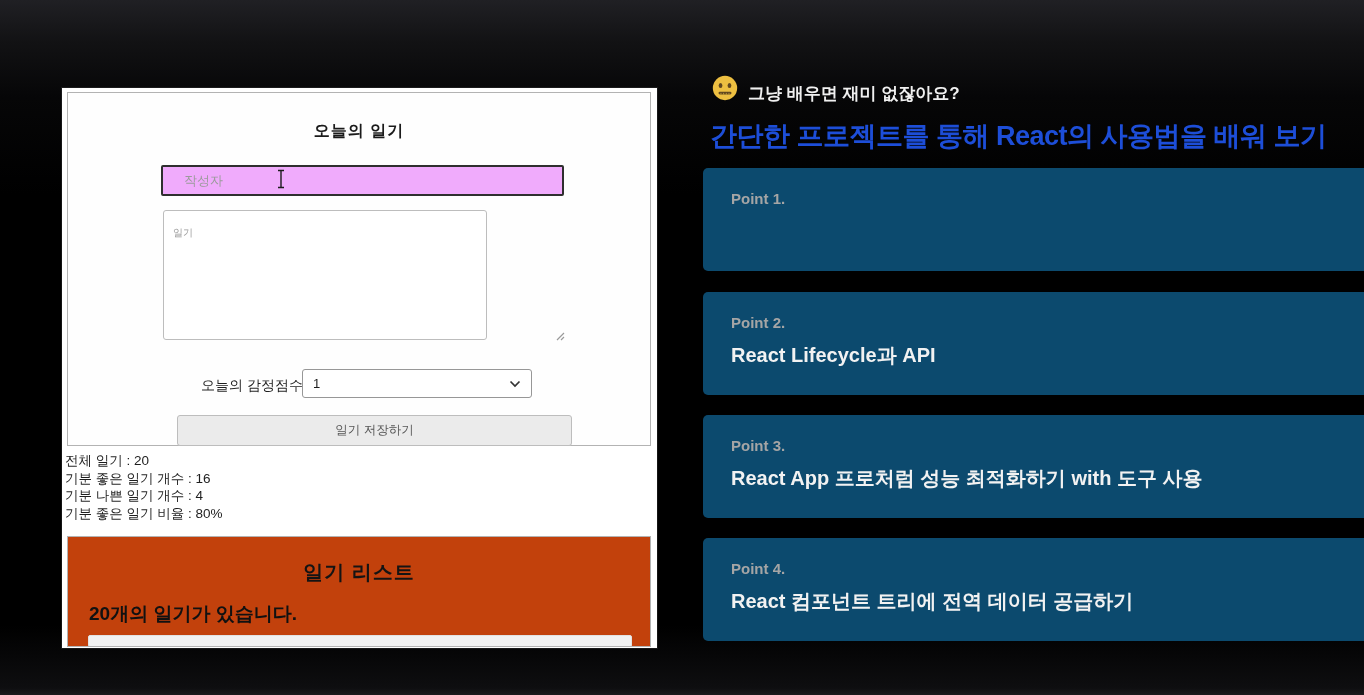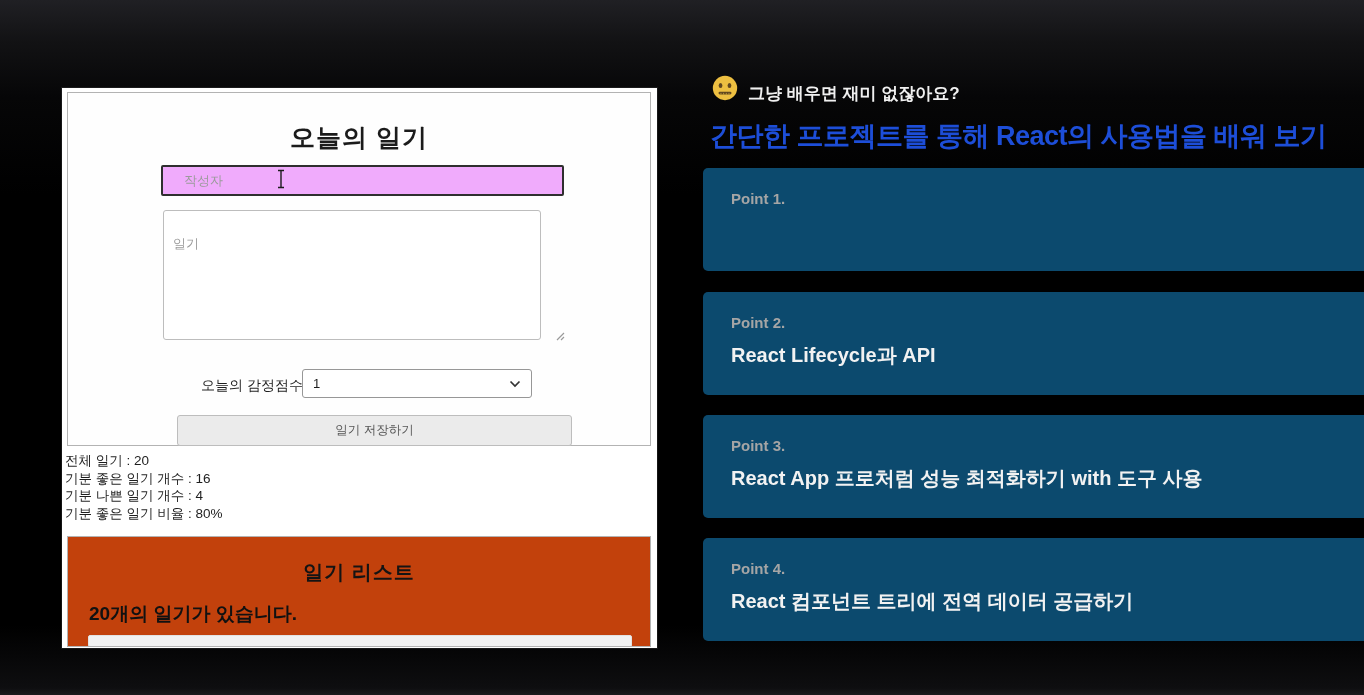--- a/index.html
+++ b/index.html
@@ -20,43 +20,43 @@
   }
   .editor-box {
     position: absolute; left: 5px; top: 4px;
     width: 584px; height: 354px;
     border: 1px solid #b3b3b3;
     background: #fefefe;
   }
   .editor-title {
     margin-top: 28px;
     text-align: center;
-    font-size: 25px; font-weight: 700; color: #1b1b1b;
+    font-size: 16px; font-weight: 700; color: #1b1b1b;
     letter-spacing: 1px;
   }
   .author-input {
     position: absolute; left: 93px; top: 72px;
     width: 403px; height: 31px;
     border: 2px solid #2f2f2f; border-radius: 2px;
     padding: 0 21px;
     font-size: 13px; color: #222;
     font-family: "Liberation Sans", sans-serif;
     outline: none; background: #f0abfc;
   }
   .author-input::placeholder { color: #9b9b9b; }
   .ibeam-cursor {
     position: absolute; left: 207px; top: 76px;
     width: 12px; height: 20px; pointer-events: none;
   }
   .diary-textarea {
     position: absolute; left: 95px; top: 117px;
-    width: 378px; height: 130px;
+    width: 324px; height: 130px;
     border: 1px solid #bdbdbd; border-radius: 3px;
-    padding: 24px 9px;
-    font-size: 13px; color: #222;
+    padding: 15px 9px;
+    font-size: 10px; color: #222;
     font-family: "Liberation Sans", sans-serif;
     resize: none; outline: none; background: #fff;
   }
   .diary-textarea::placeholder { color: #9b9b9b; }
   .resize-grip { position: absolute; left: 487px; top: 234px; pointer-events: none; }
   .emotion-label {
     position: absolute; left: 133px; top: 284px;
     font-size: 14px; color: #1f1f1f;
   }
   .emotion-select {

